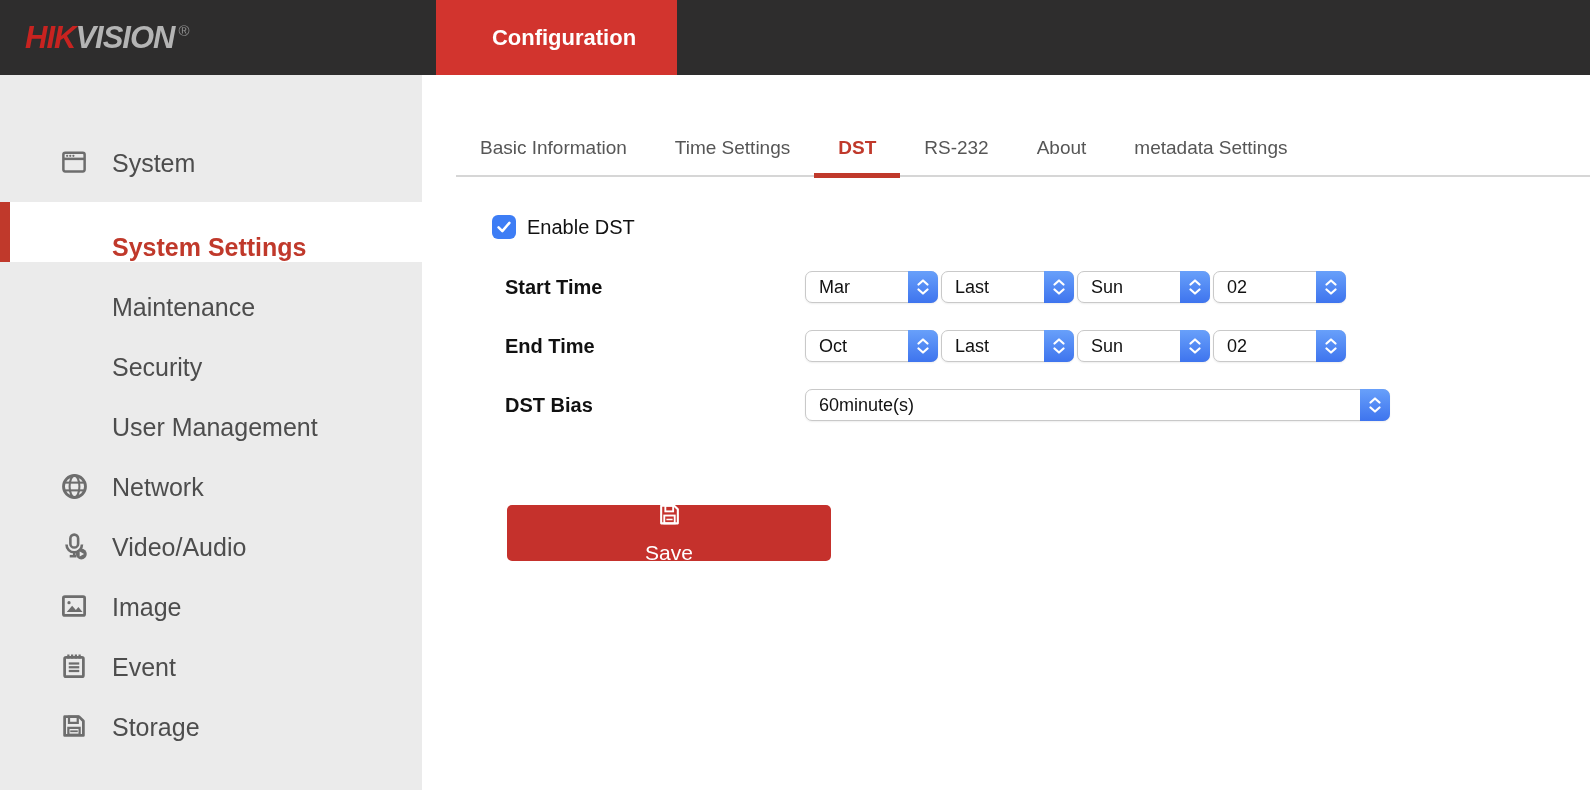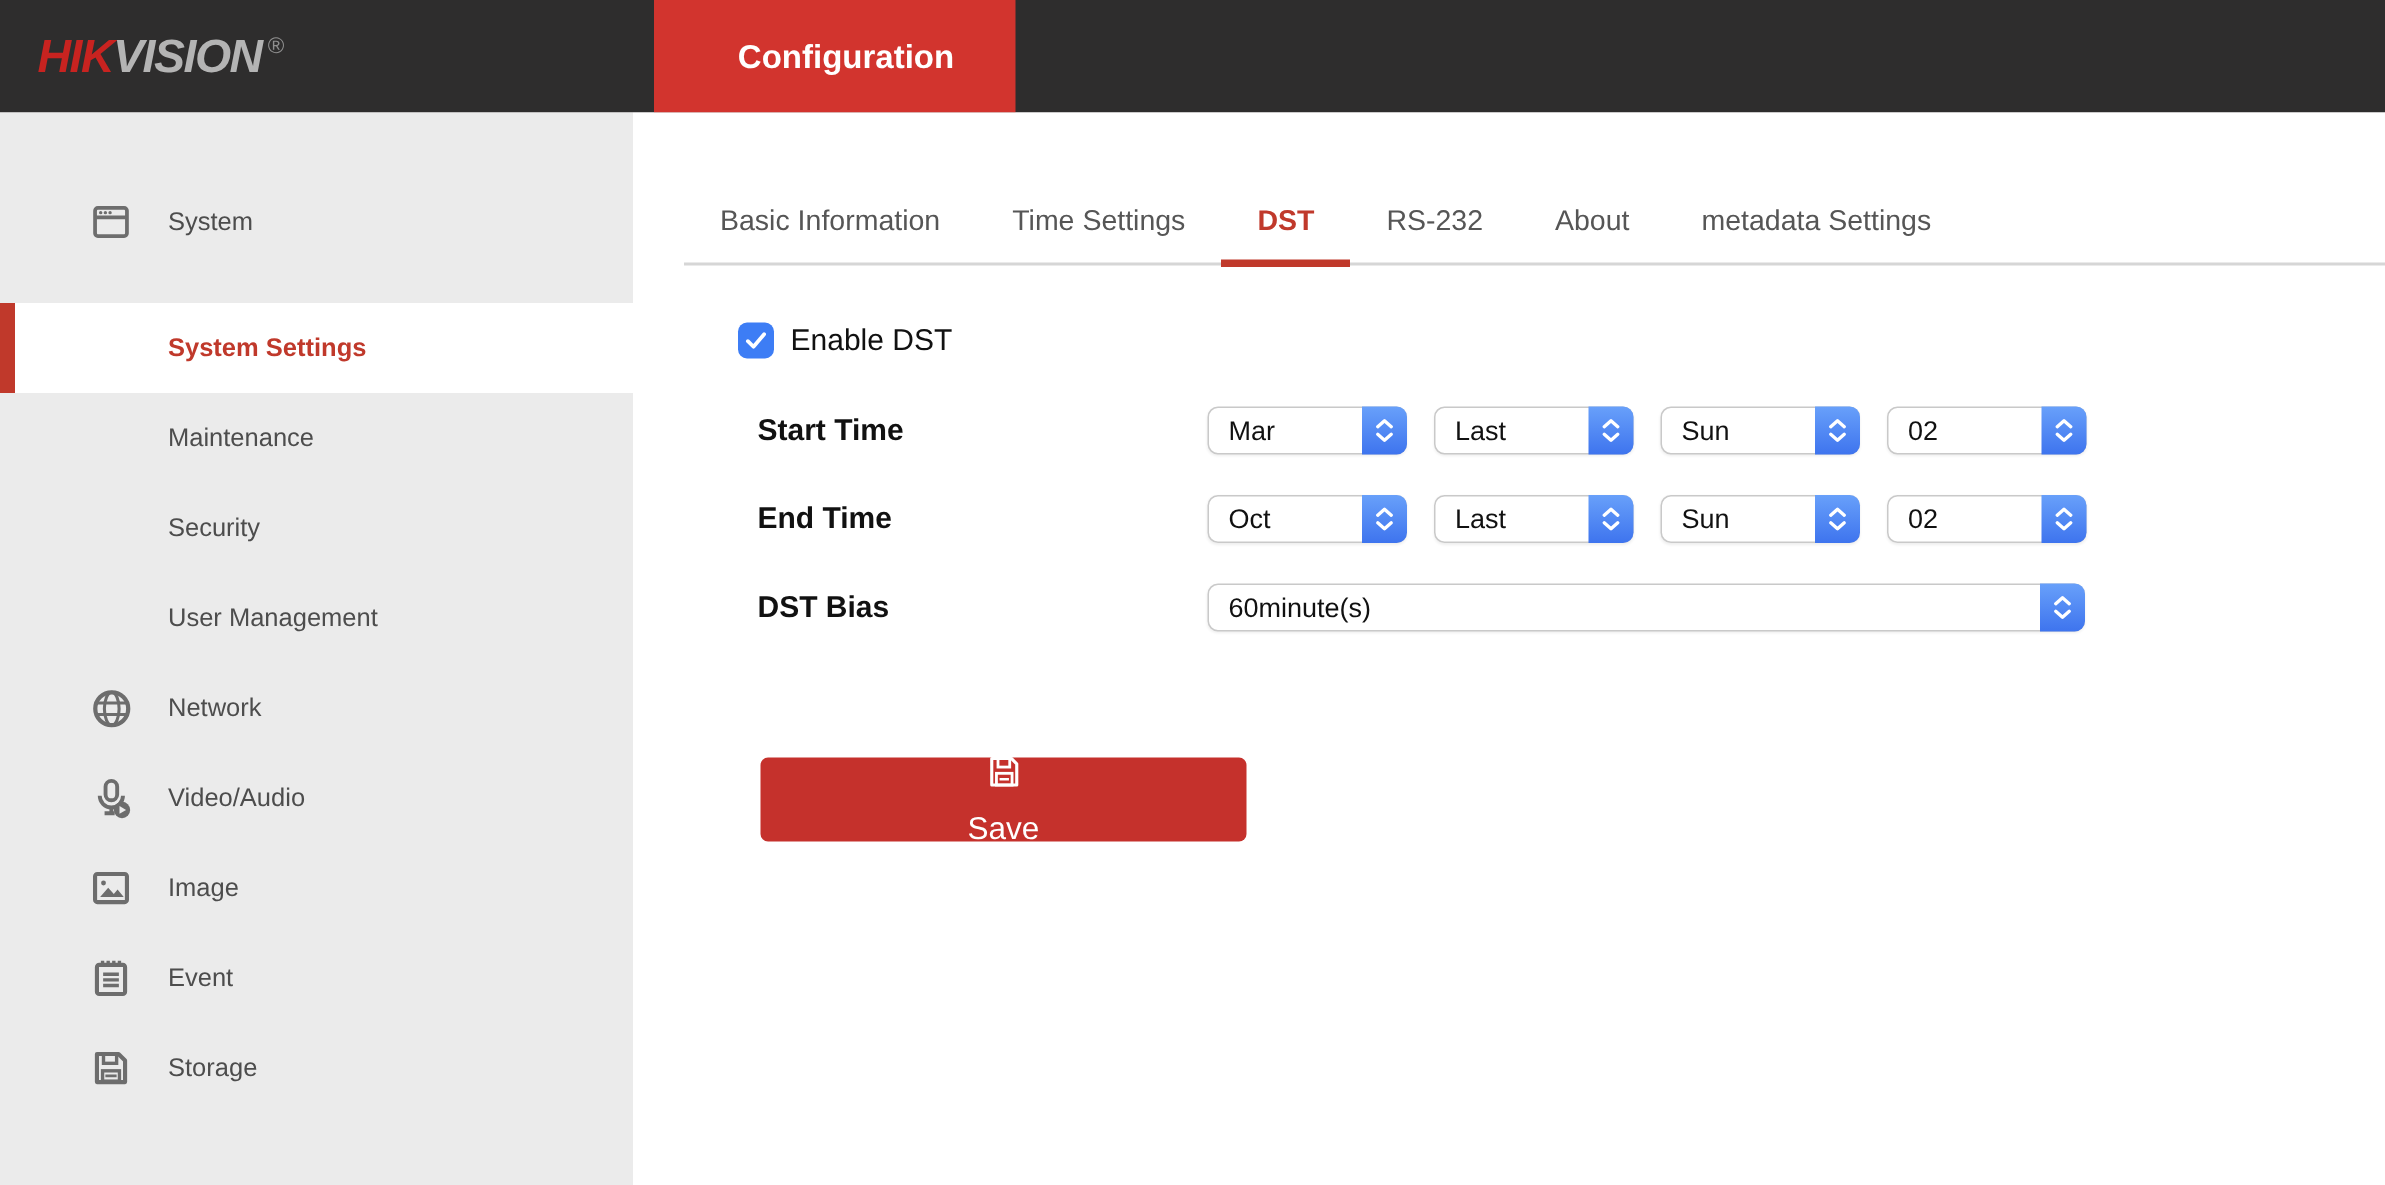--- a/index.html
+++ b/index.html
@@ -14,40 +14,40 @@
   .logo .vision { color:#b4b4b4; }
   .logo .reg { color:#8f8f8f; font-size:15px; font-style:normal; font-weight:normal; margin-left:4px; align-self:flex-start; margin-top:22px; }
   .topnav { position:absolute; left:436px; top:0; height:75px; display:flex; }
   .topnav .nav-item { height:75px; display:flex; align-items:center; justify-content:center;
           color:#fff; font-size:22px; cursor:pointer; }
   .topnav .nav-item.plain { width:200px; }
   .topnav .nav-item.active { width:241px; background:#d2342e; font-weight:bold;padding-left:15px; }
 
   
   .sidebar { position:absolute; top:75px; left:0; bottom:0; width:422px; background:#ebebeb; padding-top:43px; }
-  .side-item { height:60px; display:flex; align-items:center; padding-left:58px; font-size:17px; color:#4d4d4d; cursor:pointer; }
+  .side-item { height:60px; display:flex; align-items:flex-end; padding-left:58px; font-size:25px; color:#4d4d4d; cursor:pointer; }
   .side-item .icon { width:32px; height:32px; margin-right:22px; flex:0 0 32px; display:flex; align-items:center; justify-content:center; }
   .side-item.sub { padding-left:112px; }
   .side-item.active { background:#fff; border-left:10px solid #c0392b; padding-left:102px; color:#c0392b; font-weight:bold;margin-top:24px; }
 
   
   .main { position:absolute; top:75px; left:422px; right:0; bottom:0; background:#fff; }
   .tabbar { position:absolute; left:34px; right:0; top:45px; height:57px; border-bottom:2px solid #d6d6d6; display:flex; }
   .tab { display:flex; align-items:center; padding:0 24px; font-size:19px; color:#565656; cursor:pointer; position:relative; }
   .tab.active { color:#c0392b; font-weight:bold; }
   .tab.active::after { content:""; position:absolute; left:0; right:0; bottom:-3px; height:5px; background:#c0392b; }
 
   
   .enable-row { position:absolute; left:70px; top:140px; display:flex; align-items:center; }
   .checkbox { width:24px; height:24px; border-radius:6px; background:#3d7df5; display:flex; align-items:center; justify-content:center; cursor:pointer; }
   .enable-label { margin-left:11px; font-size:20px; font-weight:500; color:#111; }
 
   .form-row { position:absolute; left:83px; display:flex; align-items:center; }
   .form-row .row-label { width:300px; font-size:20px; font-weight:bold; color:#111; }
-  .selects { display:flex; gap:18px; }
+  .selects { display:flex; gap:3px; }
   .select { width:133px; height:32px; background:#fff; border:1px solid #c9c9c9; border-radius:7px;
             display:flex; align-items:center; cursor:pointer; box-shadow:0 1px 2px rgba(0,0,0,0.07); }
   .select.wide { width:585px; }
   .select .val { flex:1; padding-left:13px; font-size:18px; color:#111; white-space:nowrap; overflow:hidden; }
   .select .stepper { width:30px; align-self:stretch; margin:-1px -1px -1px 0; border-radius:0 7px 7px 0;
             background:linear-gradient(#68a0fa, #3e74ee); display:flex; flex-direction:column; align-items:center; justify-content:center; gap:2px; }
 
   .save-btn { position:absolute; left:85px; top:430px; width:324px; height:56px; background:#c5312c; border:none;
             border-radius:5px; color:#fff; font-size:21px; font-family:"Liberation Sans", sans-serif;
             display:flex; align-items:center; justify-content:center; gap:14px; cursor:pointer;flex-direction:column; }

